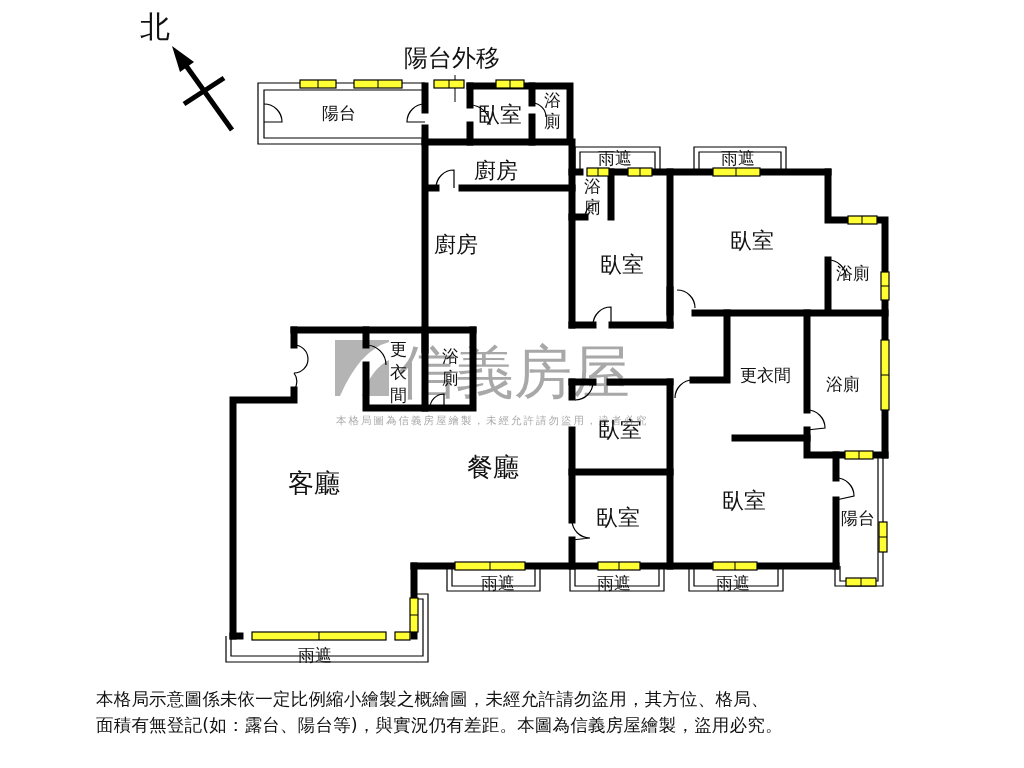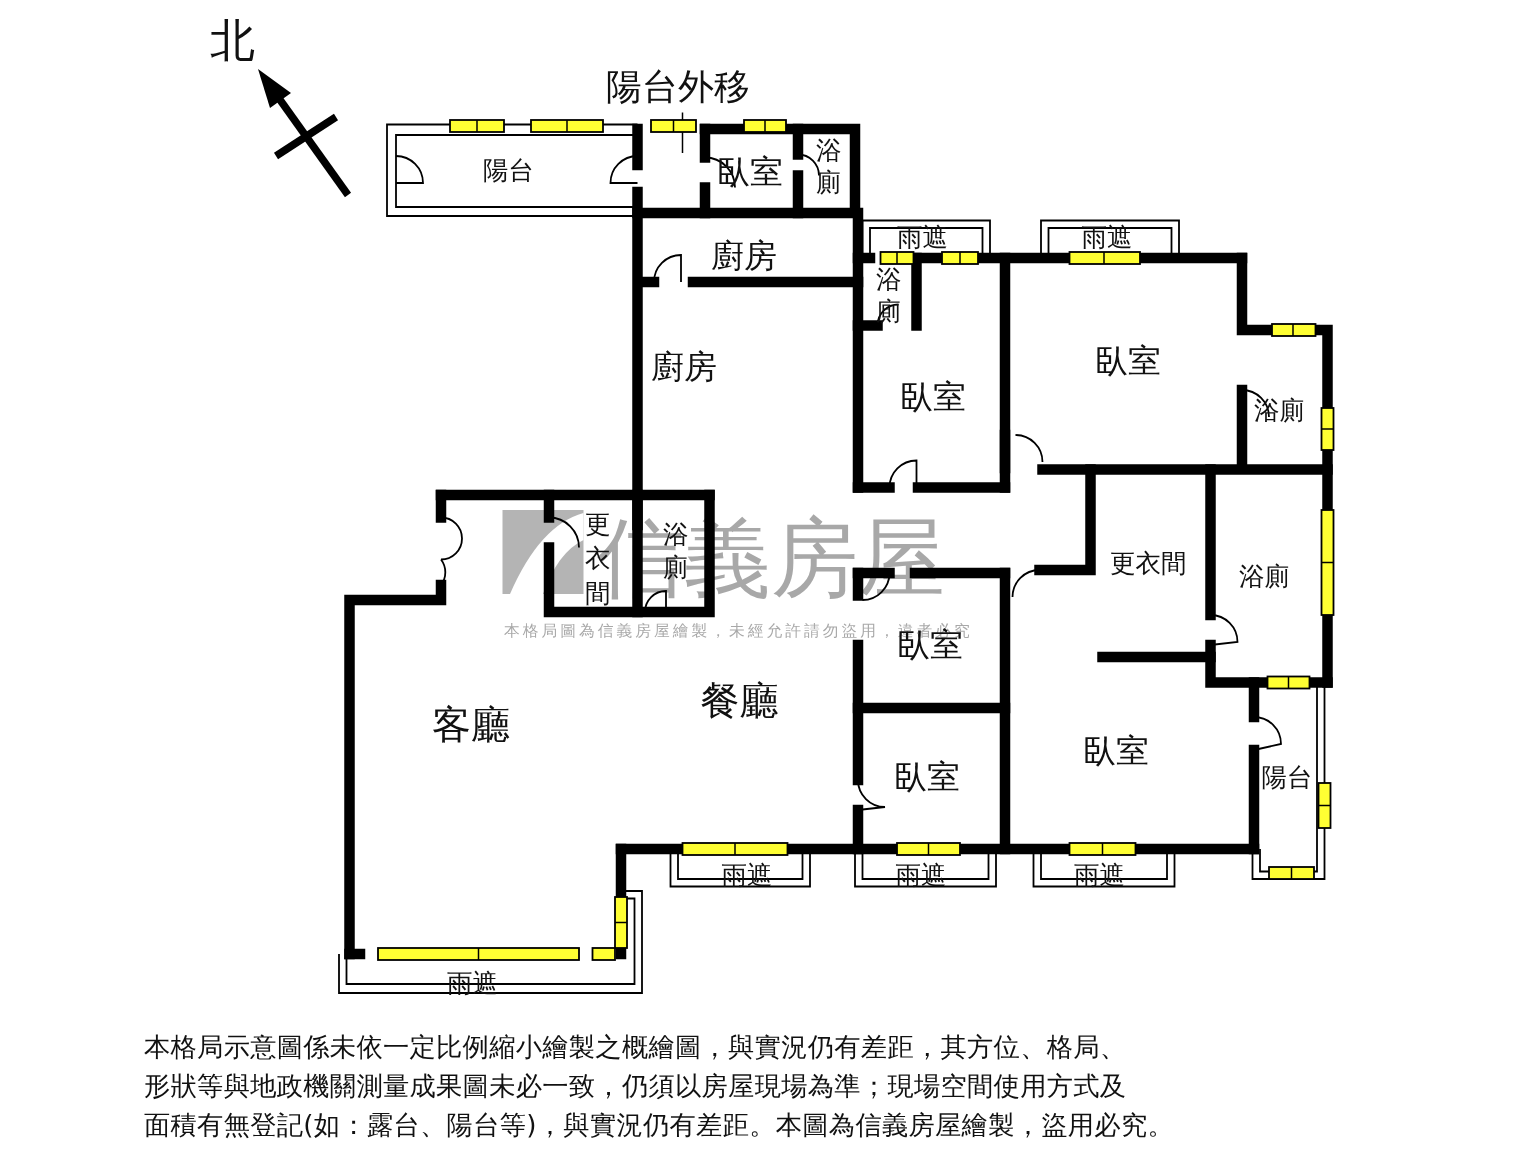--- a/index.html
+++ b/index.html
@@ -241,16 +241,15 @@
 
   <text class="lbl room-sm" x="598" y="164">雨遮</text>
   <text class="lbl room-sm" x="721" y="164">雨遮</text>
   <text class="lbl room-sm" x="481" y="589">雨遮</text>
   <text class="lbl room-sm" x="597" y="589">雨遮</text>
   <text class="lbl room-sm" x="716" y="589">雨遮</text>
   <text class="lbl room-sm" x="298" y="661">雨遮</text>
 </svg>
 
 <div class="disclaimer">
-  <div>本格局示意圖係未依一定比例縮小繪製之概繪圖，與實況仍有差距，其方位、格局、</div>
-  <div>形狀等與地政機關測量成果圖未必一致，仍須以房屋現場為準；現場空間使用方式及</div>
+  <div>本格局示意圖係未依一定比例縮小繪製之概繪圖，未經允許請勿盜用，其方位、格局、</div>
   <div>面積有無登記(如：露台、陽台等)，與實況仍有差距。本圖為信義房屋繪製，盜用必究。</div>
 </div>
 
 </body></html>

